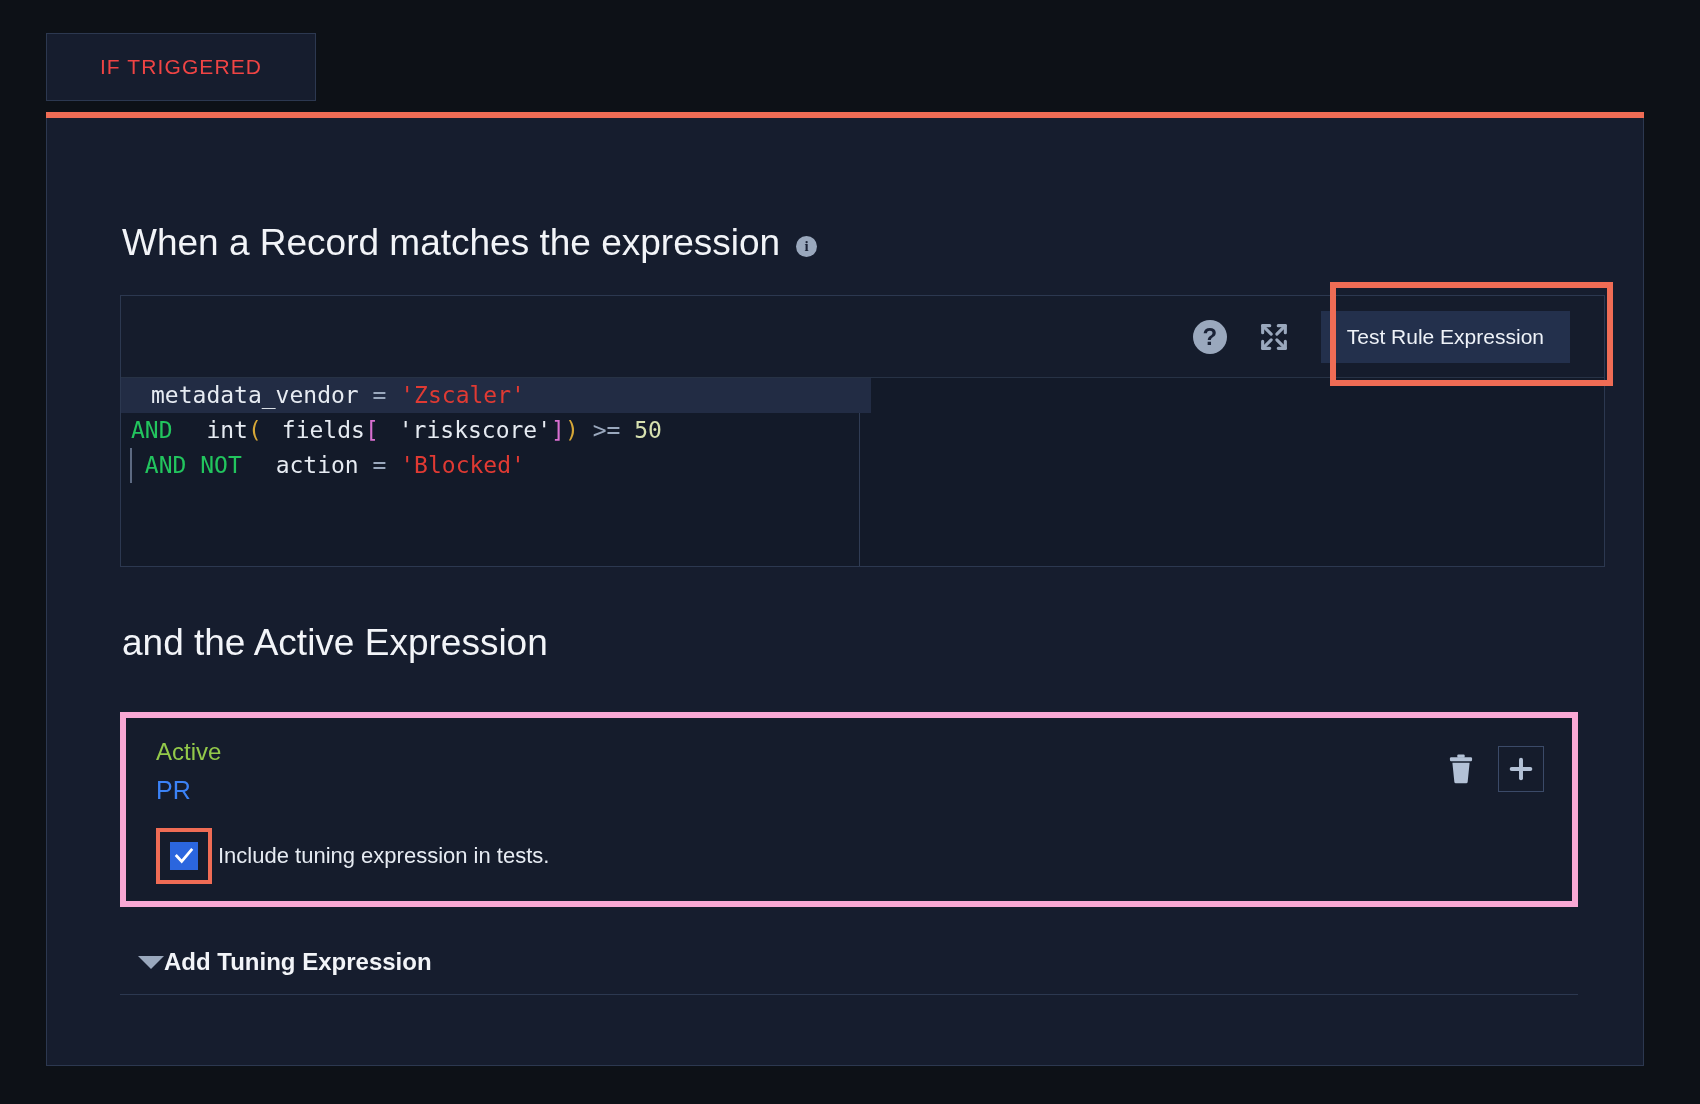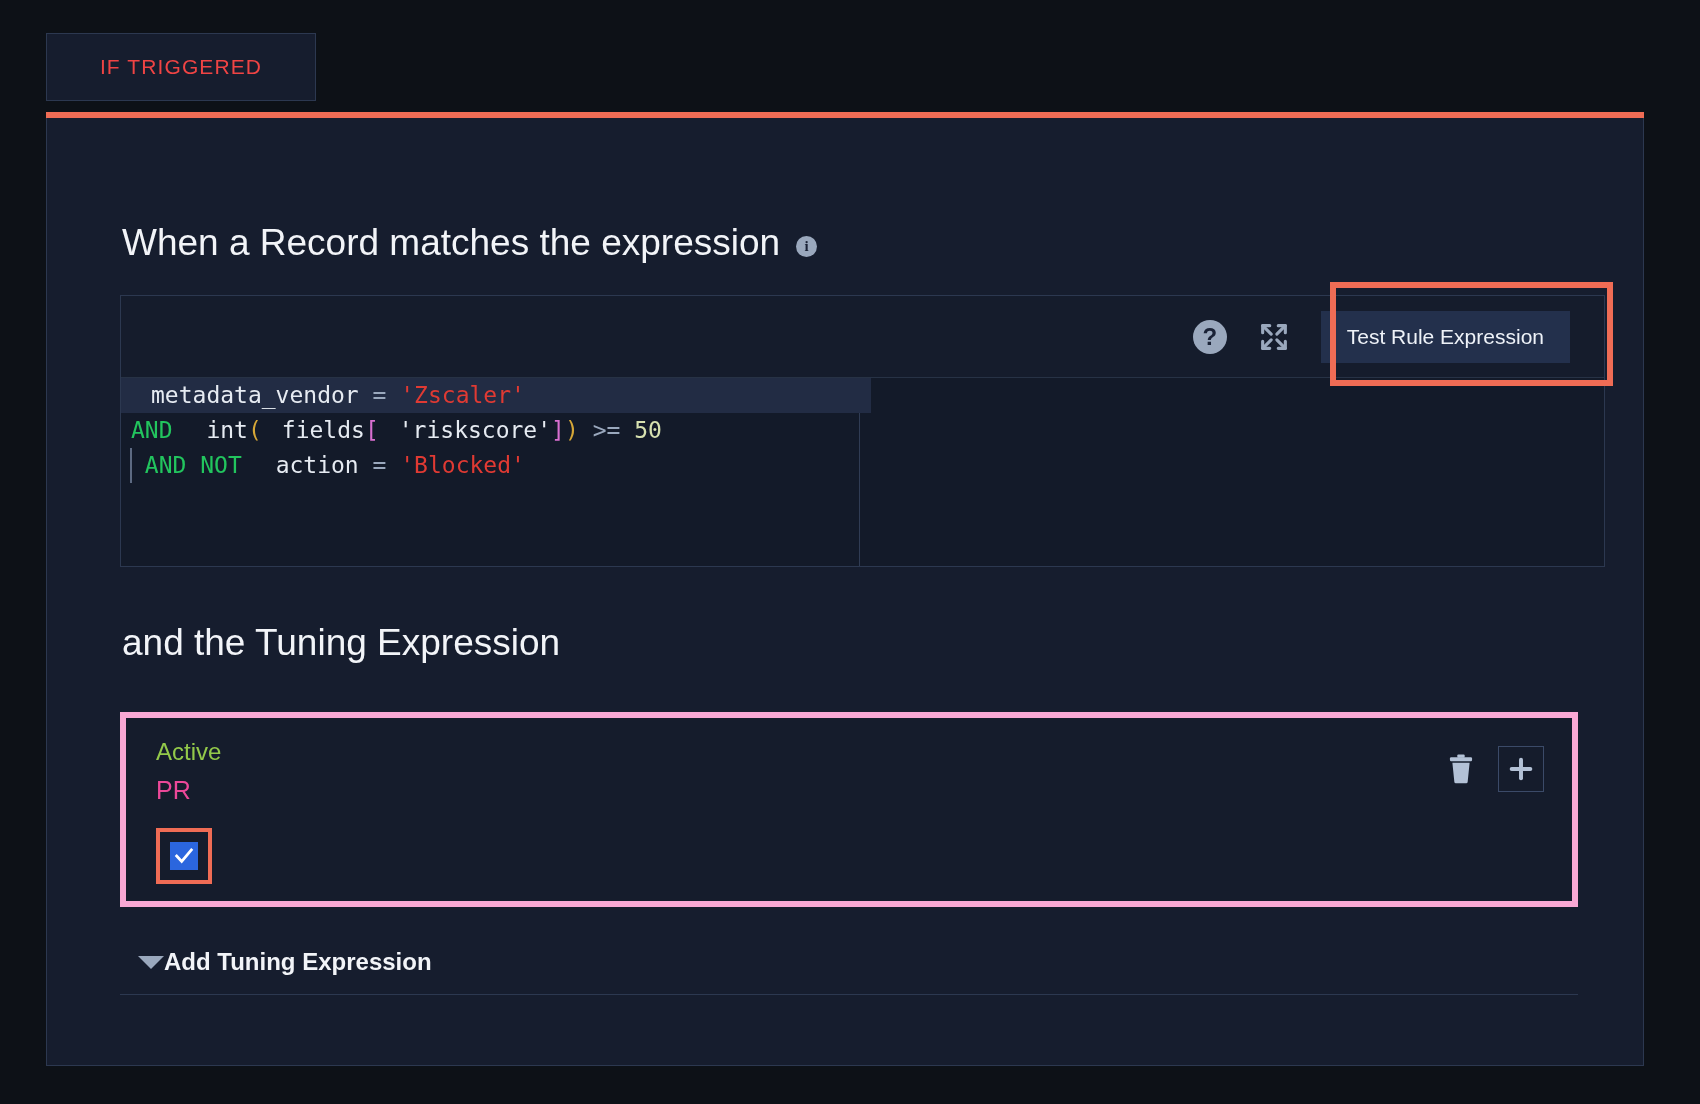--- a/index.html
+++ b/index.html
@@ -215,21 +215,21 @@
     position: absolute;
     left: 30px;
     top: 20px;
     color: #93c94a;
     font-size: 24px;
   }
   .tuning-name {
     position: absolute;
     left: 30px;
     top: 58px;
-    color: #ec4899;
+    color: #3b82f6;
     font-size: 25px;
   }
   .tuning-actions {
     position: absolute;
     right: 28px;
     top: 28px;
     display: flex;
     align-items: center;
     gap: 22px;
   }
@@ -360,21 +360,21 @@
           <div class="code-line active"><span class="tok-field">metadata_vendor</span><span class="tok-op"> = </span><span class="tok-str">'Zscaler'</span></div>
           <div class="code-line"><span class="tok-kw">AND</span><span class="tok-field"> int</span><span class="tok-paren">(</span><span class="tok-field">fields</span><span class="tok-brack">[</span><span class="tok-field">'riskscore'</span><span class="tok-brack">]</span><span class="tok-paren">)</span><span class="tok-op"> &gt;= </span><span class="tok-num">50</span></div>
           <div class="code-line"><span class="cursor-line"></span><span class="tok-kw"> AND NOT</span><span class="tok-field"> action</span><span class="tok-op"> = </span><span class="tok-str">'Blocked'</span></div>
         </div>
     </div>
   </div>
 
   <div class="hl-test-btn"></div>
 
   <div class="section-heading" id="heading-tuning">
-    <span>and the Tuning Expression</span>
+    <span>and the Active Expression</span>
   </div>
 
   <div class="tuning-card">
     <div class="tuning-status">Active</div>
     <div class="tuning-name">PR</div>
 
     <div class="tuning-actions">
       <div class="trash-icon">
         <svg width="30" height="32" viewBox="0 0 24 26" fill="#b3c1d6">
           <rect x="3" y="3.5" width="18" height="3.2" rx="1"></rect>
@@ -391,20 +391,21 @@
     </div>
 
     <div class="checkbox-row">
       <span class="cb-highlight">
         <span class="checkbox">
           <svg width="22" height="22" viewBox="0 0 24 24" fill="none" stroke="#ffffff" stroke-width="3" stroke-linecap="square" stroke-linejoin="miter">
             <polyline points="4,12 9.5,18 20,5.5"></polyline>
           </svg>
         </span>
       </span>
+      <span class="checkbox-label">Include tuning expression in tests.</span>
     </div>
   </div>
 
   <div class="add-tuning">
     <span class="caret-down"></span>
     <span class="add-tuning-label">Add Tuning Expression</span>
   </div>
 
 </div>
 

